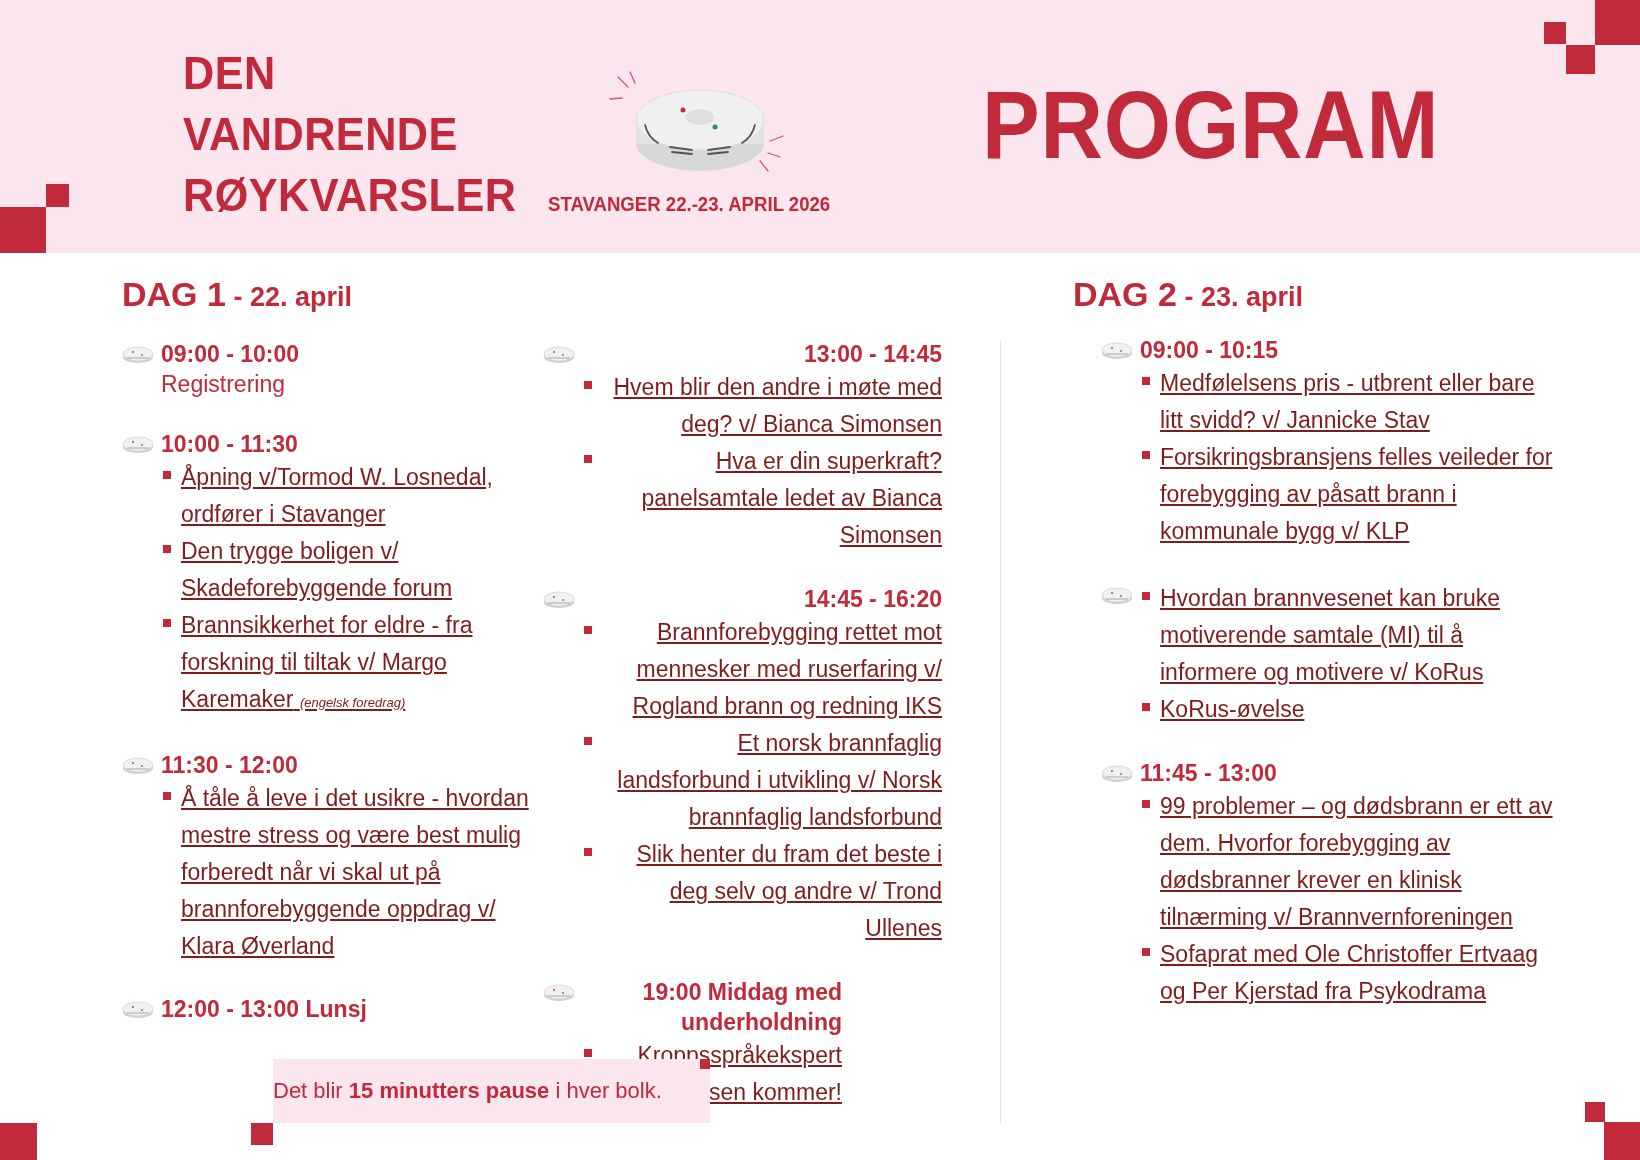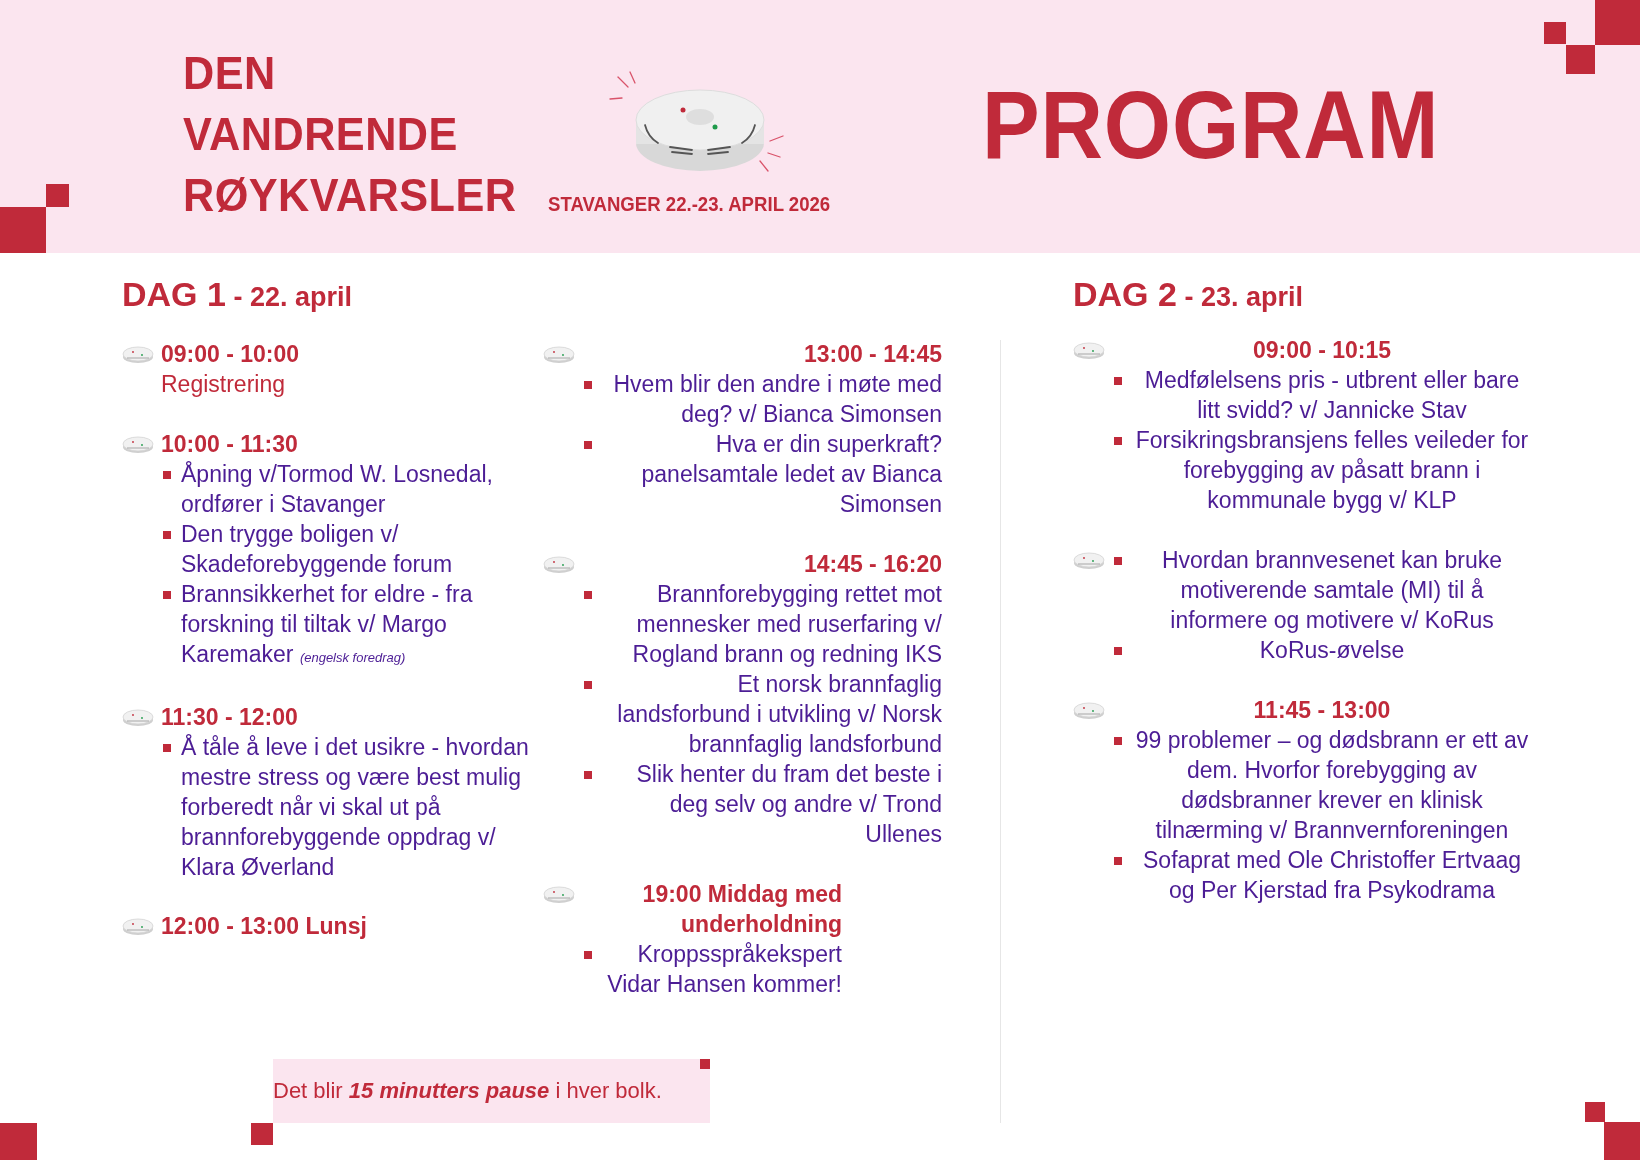--- a/index.html
+++ b/index.html
@@ -19,28 +19,28 @@
   .day-heading { position: absolute; font-weight: 700; color: #c02a3a; white-space: nowrap; }
   .day-heading .dnum { font-size: 34px; }
   .day-heading .ddate { font-size: 27px; }
 
   .col { position: absolute; }
   .slot { position: relative; padding-left: 40px; }
   .slot-icon { position: absolute; left: 0; top: 4px; width: 34px; height: 22px; }
   .slot-time { font-weight: 700; font-size: 23px; line-height: 30px; color: #c02a3a; }
   .slot-plain { font-size: 23px; line-height: 30px; color: #c02a3a; font-weight: 400; }
   .items { list-style: none; }
-  .item { position: relative; padding-left: 20px; font-size: 23px; line-height: 30px; color: #4c1d95; font-weight: 400; }
+  .item { position: relative; padding-left: 20px; font-size: 23px; line-height: 37px; color: #7f1d1d; font-weight: 400; text-decoration: underline; }
   .item .bullet { position: absolute; left: 2px; top: 12px; width: 8px; height: 8px; background: #c02a3a; }
   .item .note { font-style: italic; font-size: 13px; }
 
   .divider { position: absolute; left: 1000px; top: 340px; width: 1px; height: 783px; background: #e6e6e6; }
 
   .pause-box { position: absolute; left: 273px; top: 1059px; width: 437px; height: 64px; background: #fbe5ef; display: flex; align-items: center; font-size: 22px; color: #c02a3a; white-space: nowrap; }
-  .pause-box b { font-weight: 700; font-style: italic; }
+  .pause-box b { font-weight: 700; }
 </style>
 </head>
 <body>
 
 <div class="header">
   <div class="title-block">
     <div class="title-line">DEN</div>
     <div class="title-line">VANDRENDE</div>
     <div class="title-line">RØYKVARSLER</div>
   </div>
@@ -169,21 +169,21 @@
     </ul>
   </div>
 </div>
 
 <div class="divider"></div>
 
 <div class="day-heading" style="left:1073px;top:275px;">
   <span class="dnum">DAG 2</span><span class="ddate"> - 23. april</span>
 </div>
 
-<div class="col" style="left:1072px;top:335px;width:460px;text-align:center;">
+<div class="col" style="left:1100px;top:335px;width:460px;">
   <div class="slot">
     <svg class="slot-icon" viewBox="0 0 34 22">
         <use href="#det"></use>
       </svg>
     <div class="slot-time">09:00 - 10:15</div>
     <ul class="items">
       <li class="item"><span class="bullet"></span><span>Medfølelsens pris - utbrent eller bare litt svidd? v/ Jannicke Stav</span></li>
       <li class="item"><span class="bullet"></span><span>Forsikringsbransjens felles veileder for forebygging av påsatt brann i kommunale bygg v/ KLP</span></li>
     </ul>
   </div>

